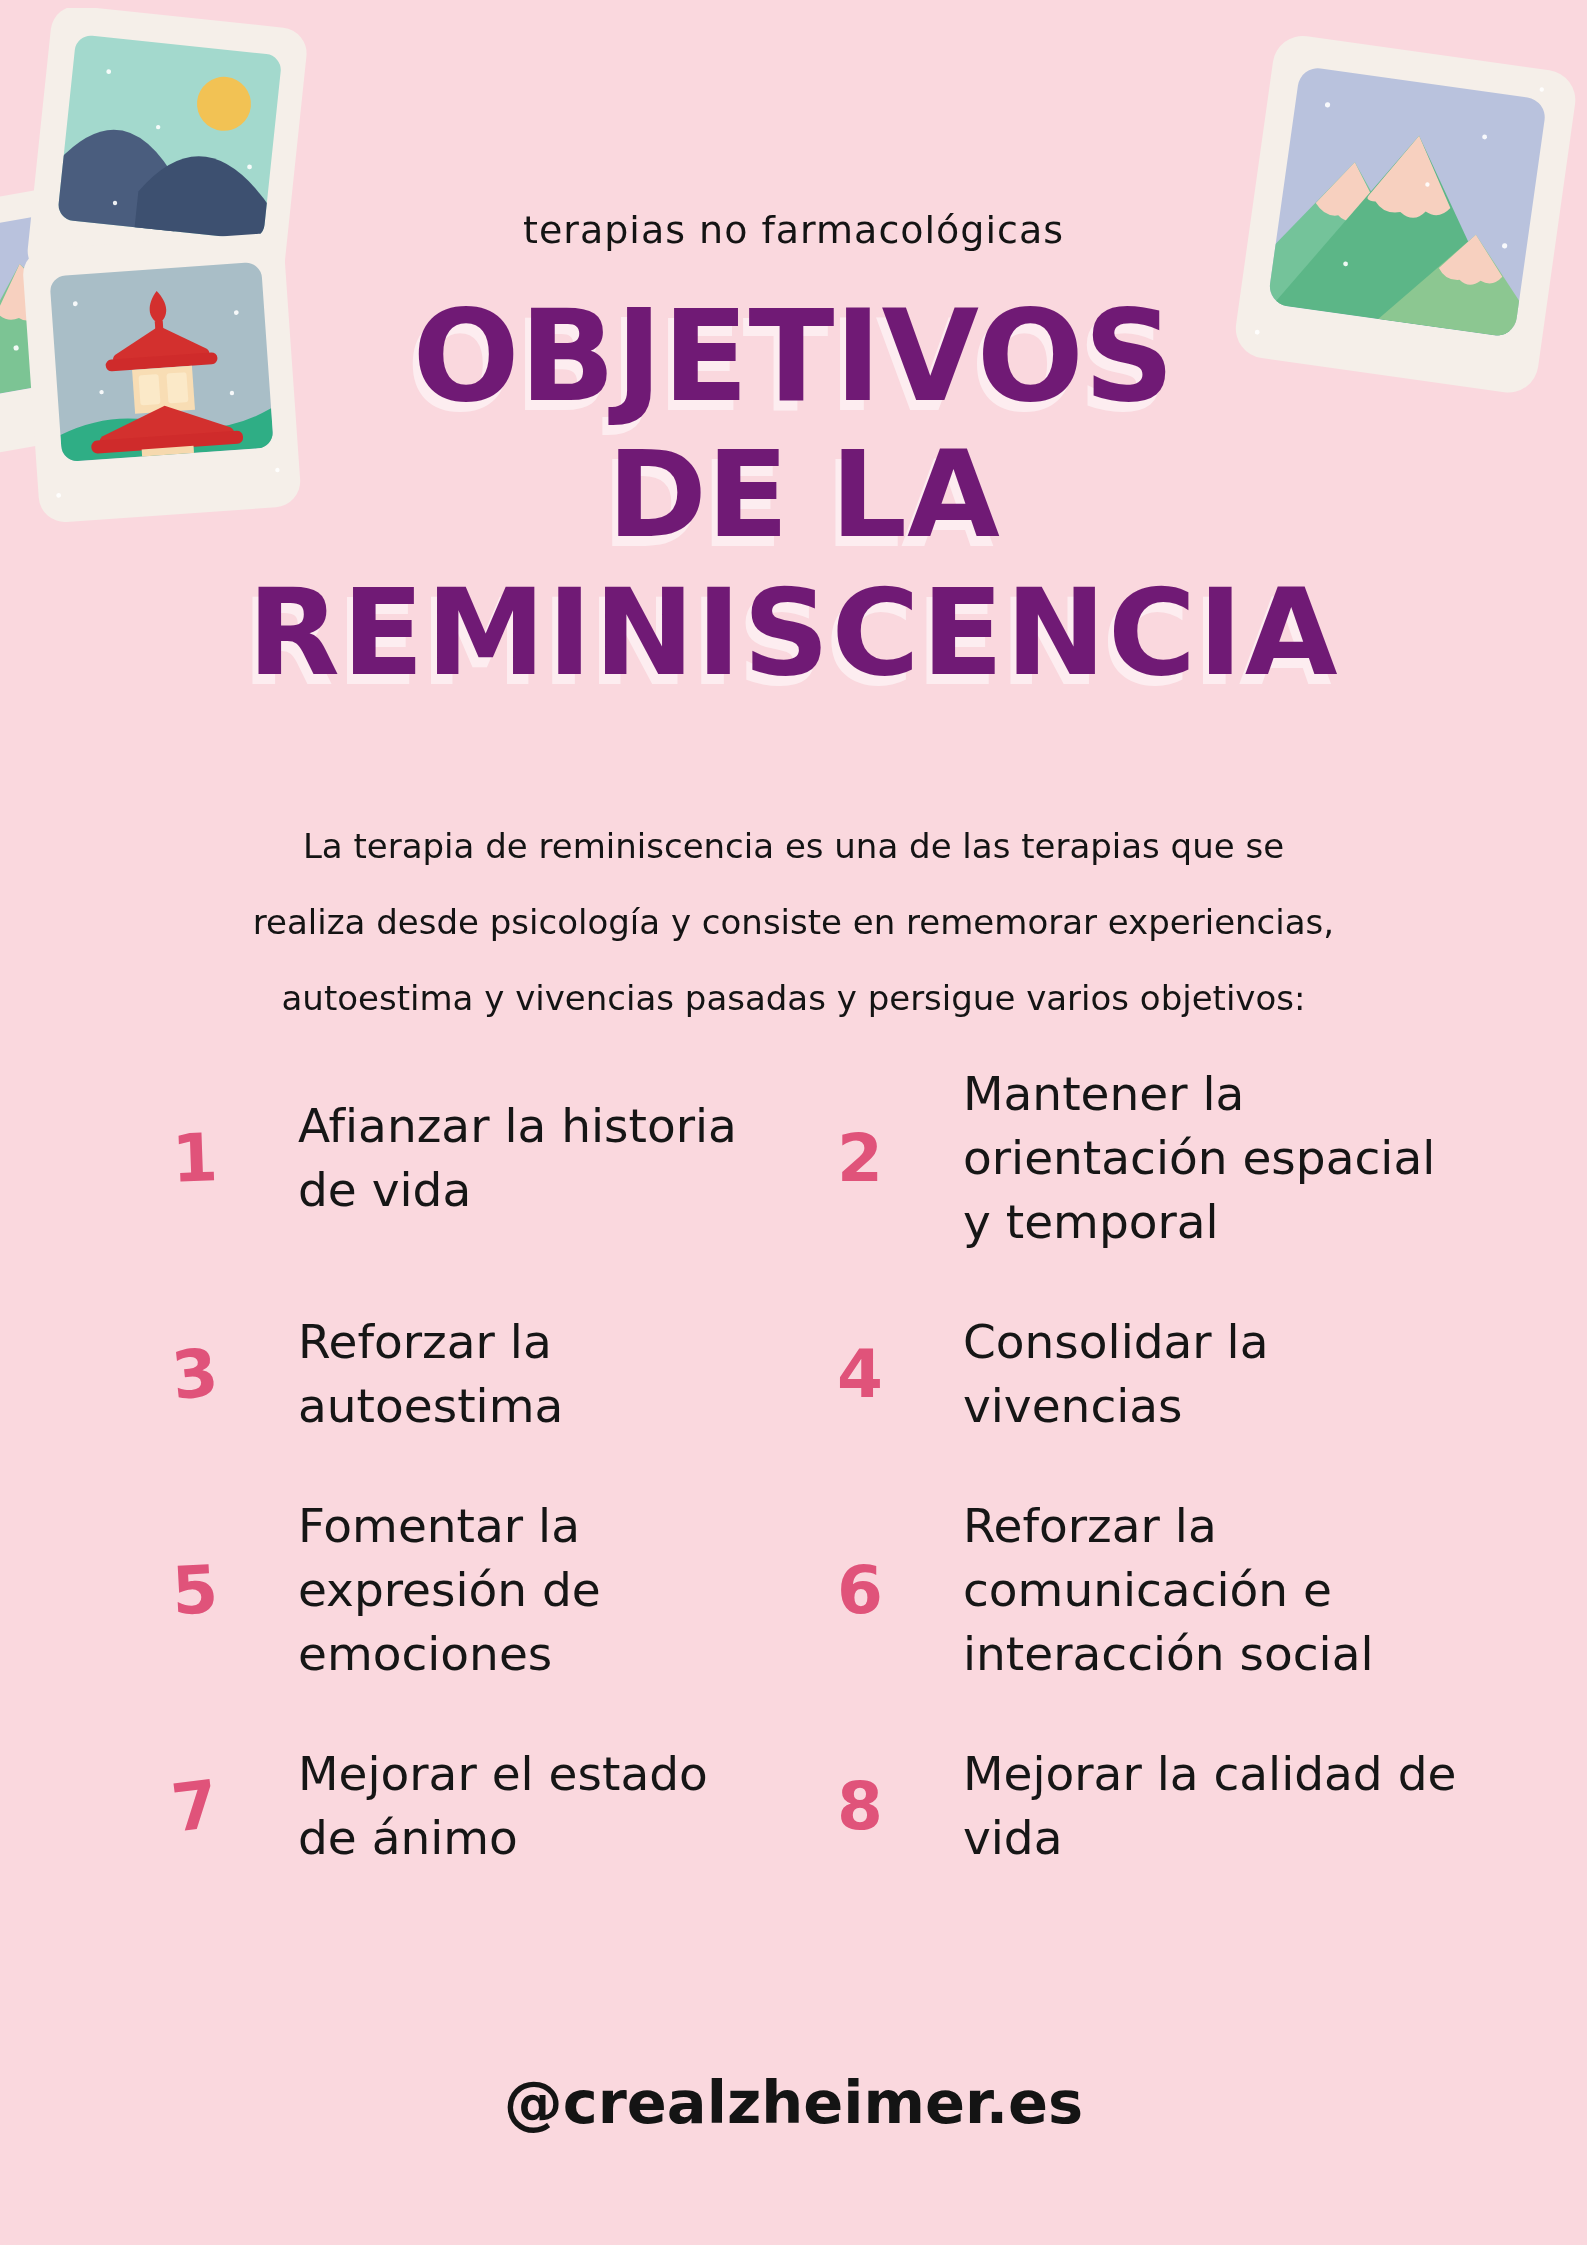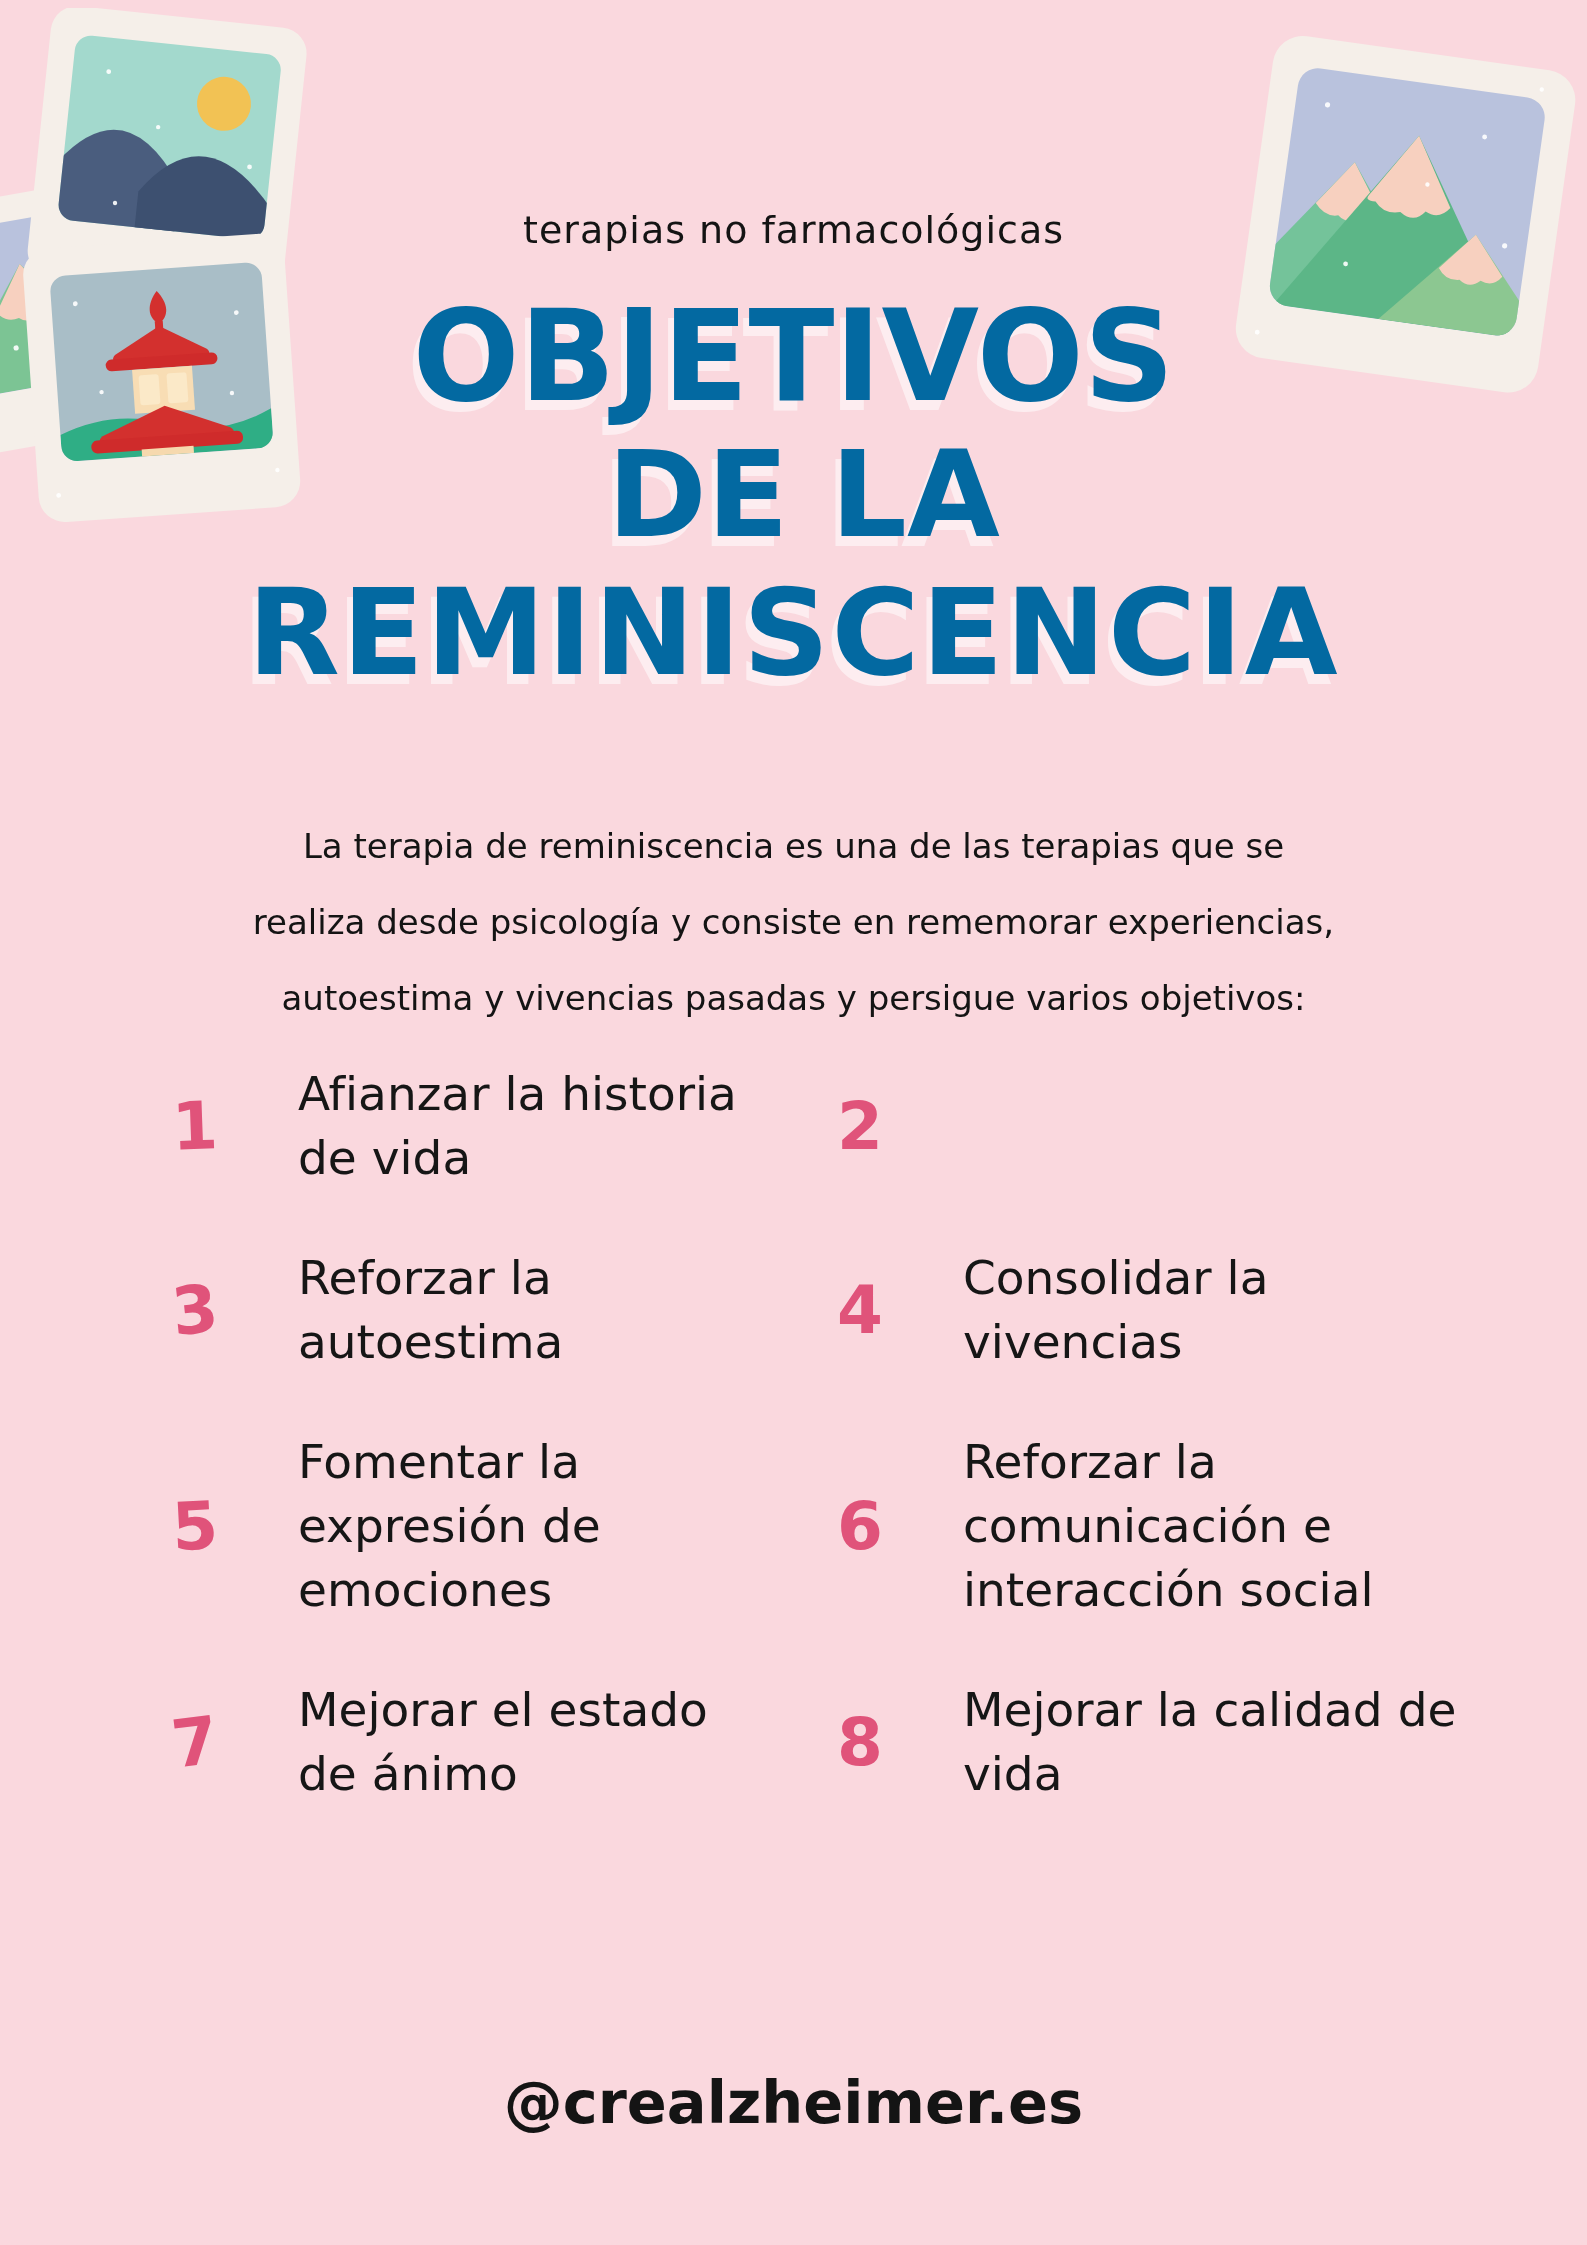--- a/index.html
+++ b/index.html
@@ -13,21 +13,21 @@
   }
   .kicker{
     position:absolute;top:208px;left:0;width:100%;
     text-align:center;
     font-size:38px;font-weight:500;letter-spacing:1px;
     color:#141414;
   }
   .title{
     position:absolute;top:288px;left:0;width:100%;
     text-align:center;
-    color:#0369a1;
+    color:#701a75;
     font-weight:800;
     text-shadow:-6px 10px 0 rgba(255,255,255,0.55);
     line-height:138px;
   }
   .title .t1{font-size:126px;}
   .title .t2{font-size:120px;padding-left:20px;}
   .title .t3{font-size:120px;letter-spacing:2px;}
   .intro{
     position:absolute;top:808px;left:0;width:100%;
     text-align:center;
@@ -184,20 +184,21 @@
     <div>autoestima y vivencias pasadas y persigue varios objetivos:</div>
   </div>
 
   <div class="objectives">
     <div class="obj">
       <span class="obj-num">1</span>
       <span class="obj-text">Afianzar la historia de vida</span>
     </div>
     <div class="obj">
       <span class="obj-num">2</span>
+      <span class="obj-text">Mantener la orientación espacial y temporal</span>
     </div>
     <div class="obj">
       <span class="obj-num">3</span>
       <span class="obj-text">Reforzar la autoestima</span>
     </div>
     <div class="obj">
       <span class="obj-num">4</span>
       <span class="obj-text">Consolidar la vivencias</span>
     </div>
     <div class="obj">

